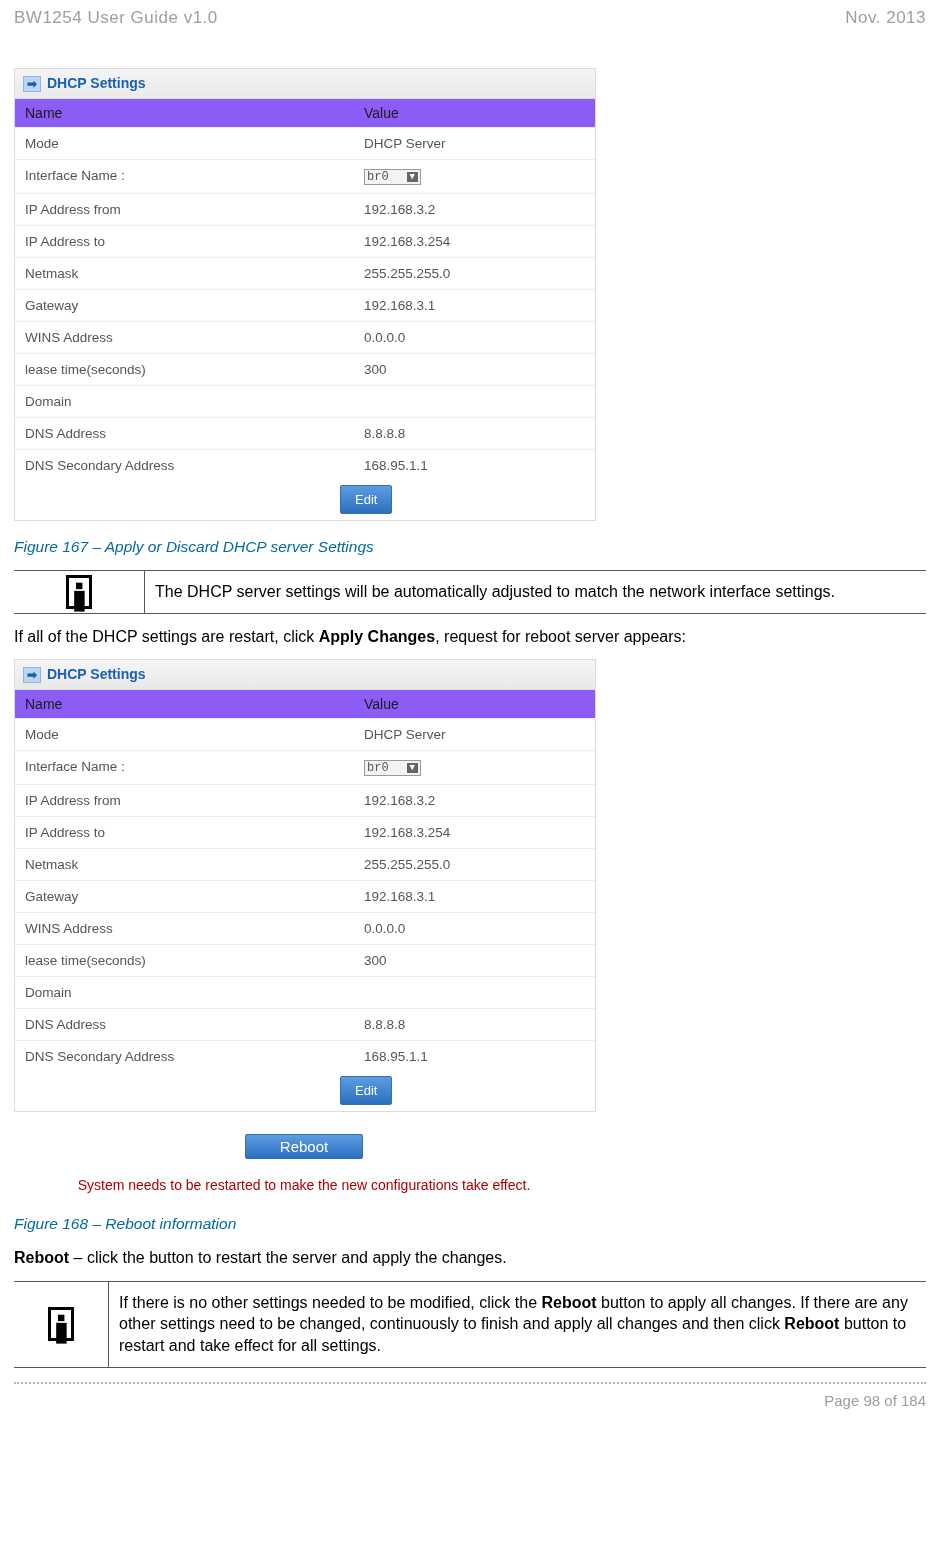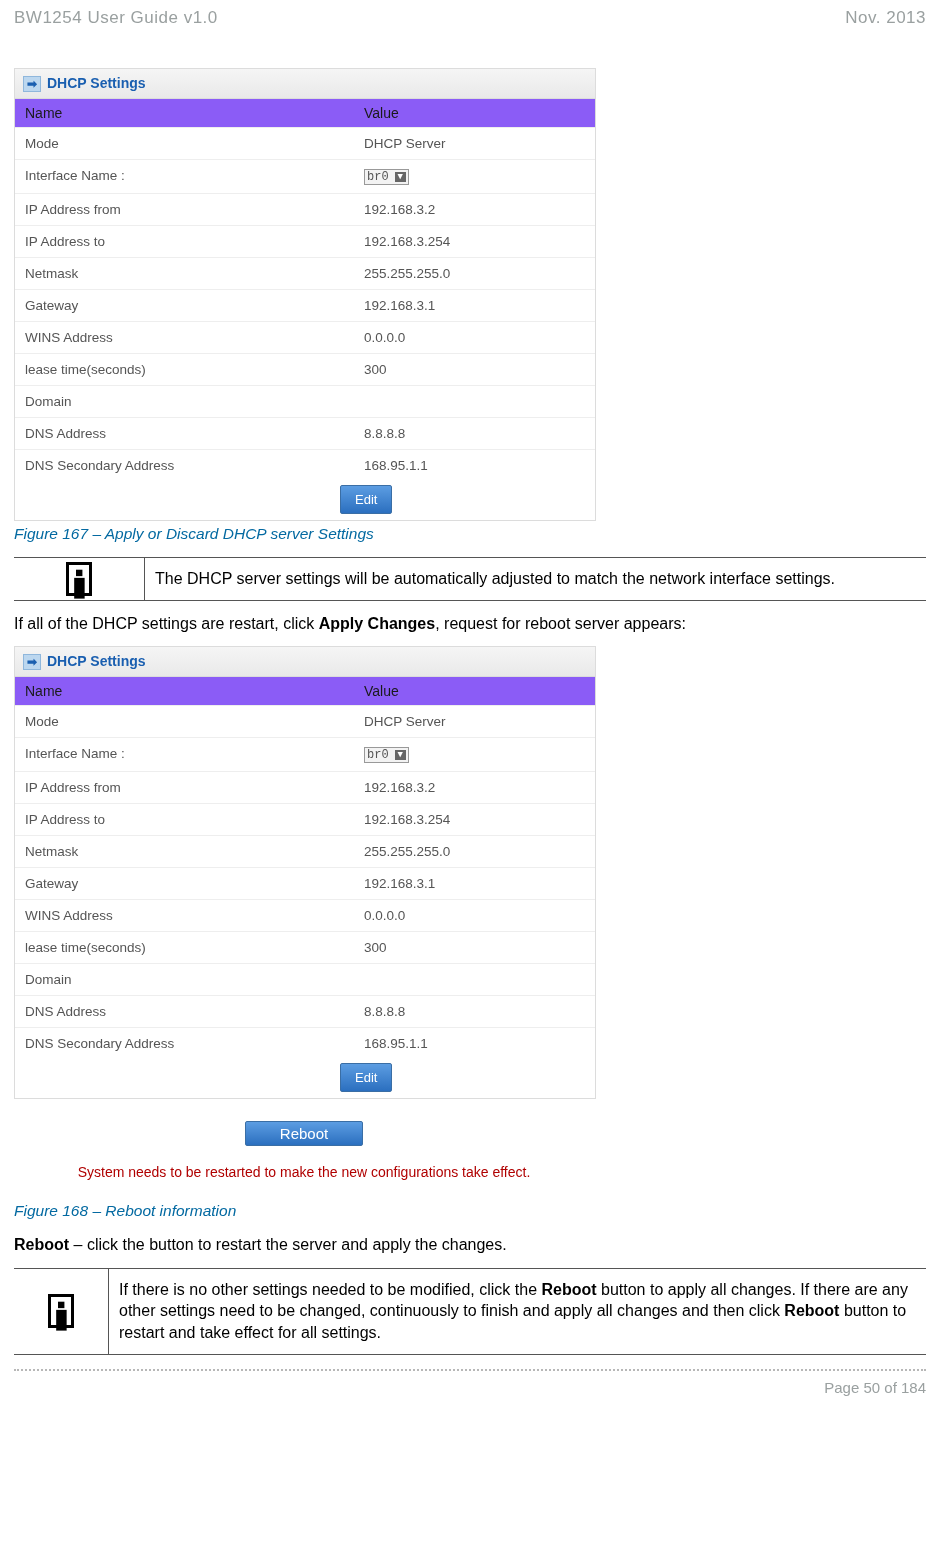--- a/index.html
+++ b/index.html
@@ -15,21 +15,21 @@
     display: flex;
     justify-content: space-between;
     color: #9aa0a0;
     letter-spacing: .5px;
     font-size: 17px;
     margin-bottom: 40px;
   }
   .panel {
     border: 1px solid #dcdcdc;
     width: 580px;
-    margin-bottom: 4px;
+    margin-bottom: 17px;
   }
   .panel-title {
     background: linear-gradient(#f5f5f5,#e9e9e9);
     color: #1a5fb0;
     font-weight: bold;
     font-size: 14px;
     padding: 6px 8px;
     border-bottom: 1px solid #dcdcdc;
   }
   .panel-title::before {
@@ -60,20 +60,21 @@
   .data-row .col-n { flex: 0 0 55%; padding: 8px 10px; }
   .data-row .col-v { flex: 1; padding: 8px 10px; }
   .select-faux {
     display: inline-flex;
     align-items: center;
     border: 1px solid #999;
     background: #f3f3f3;
     font-family: "Courier New", monospace;
     font-size: 12px;
     padding: 0 2px;
+    gap: 12px;
   }
   .select-faux .arrow {
     background: #666;
     color: #fff;
     font-size: 9px;
     padding: 0 3px;
     margin-left: 6px;
   }
   .edit-row { padding: 4px 10px 6px 325px; }
   .btn {
@@ -322,13 +323,13 @@
         <span class="dot">▪</span>
         <span class="bar">▮</span>
       </span>
   </div>
   <div class="note-cell-right">
     <span>If there is no other settings needed to be modified, click the </span><b>Reboot</b><span> button to apply all changes. If there are any other settings need to be changed, continuously to finish and apply all changes and then click </span><b>Reboot</b><span> button to restart and take effect  for all settings.</span>
   </div>
 </div>
 
 <hr class="footer-dots">
-<div class="page-num">Page 50 of 184</div>
+<div class="page-num">Page 98 of 184</div>
 
 </body></html>

